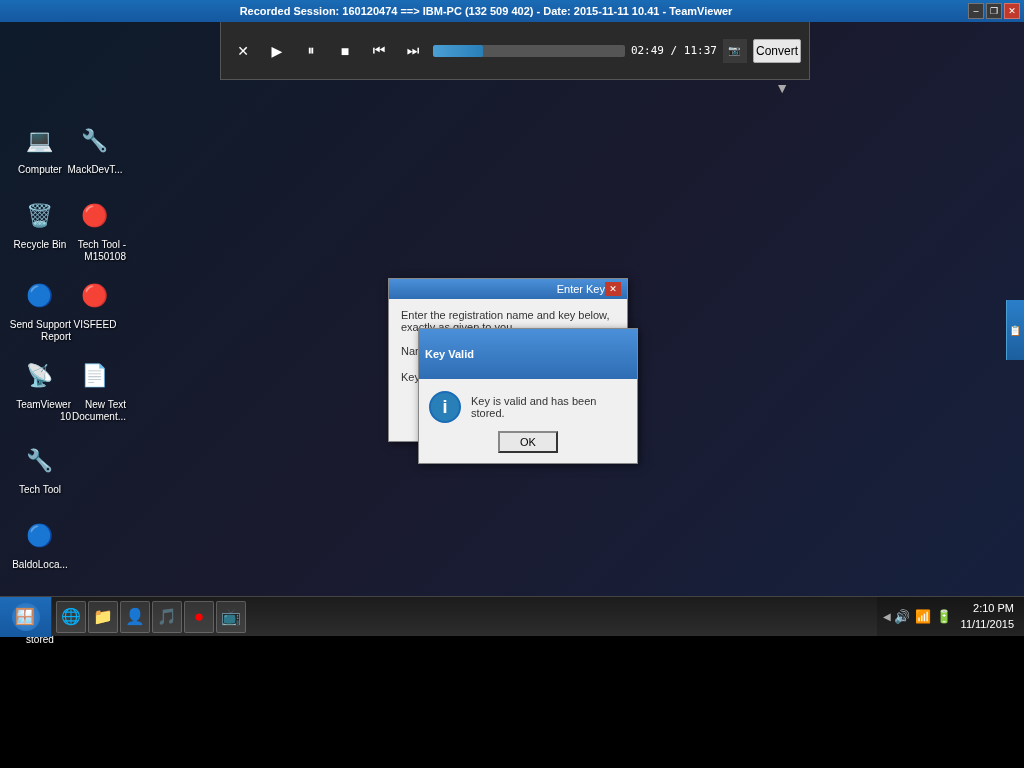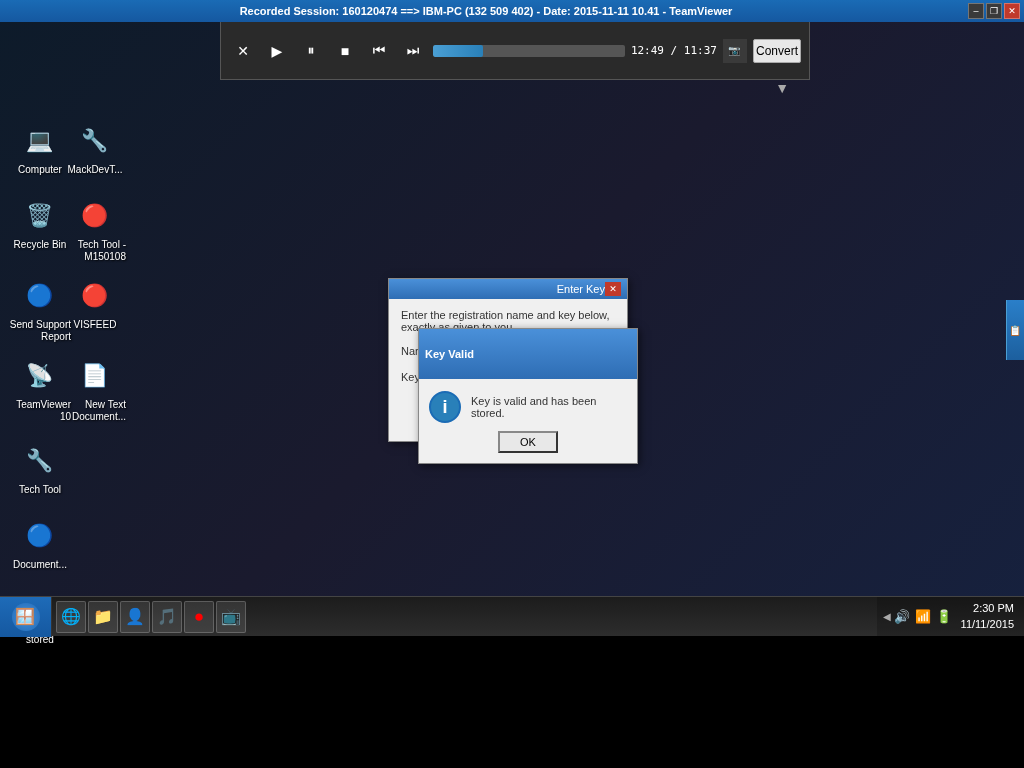--- a/index.html
+++ b/index.html
@@ -354,21 +354,21 @@
   <div id="media-bar">
     <button class="media-btn" title="Stop">✕</button>
     <button class="media-btn" title="Play">▶</button>
     <button class="media-btn" title="Pause">⏸</button>
     <button class="media-btn" title="Stop">■</button>
     <button class="media-btn" title="Rewind">⏮</button>
     <button class="media-btn" title="Forward">⏭</button>
     <div id="progress-bar-container">
       <div id="progress-bar-fill"></div>
     </div>
-    <span id="time-display">12:49 / 11:37</span>
+    <span id="time-display">02:49 / 11:37</span>
     <div style="width:24px;height:24px;background:#3a3a3a;display:flex;align-items:center;justify-content:center;">
       <span style="font-size:10px;color:#aaa;">📷</span>
     </div>
     <button id="convert-btn">
       <span>Convert</span>
     </button>
     <div id="media-bar-arrow">▼</div>
   </div>
 
   <div id="desktop-icons">
@@ -404,21 +404,21 @@
       <div class="desktop-icon" style="top: 352px; left: 60px; position: absolute;">
       <div class="icon-img">📄</div>
       <div class="icon-label">New Text Document...</div>
     </div>
       <div class="desktop-icon" style="top: 437px; left: 5px; position: absolute;">
       <div class="icon-img">🔧</div>
       <div class="icon-label">Tech Tool</div>
     </div>
       <div class="desktop-icon" style="top: 512px; left: 5px; position: absolute;">
       <div class="icon-img">🔵</div>
-      <div class="icon-label">Document...</div>
+      <div class="icon-label">BaldoLoca...</div>
     </div>
       <div class="desktop-icon" style="top: 587px; left: 5px; position: absolute;">
       <div class="icon-img">🔵</div>
       <div class="icon-label">stored</div>
     </div>
     </div>
 
   <div id="enter-key-dialog">
     <div id="enter-key-title-bar">
       <span>Enter Key</span>
@@ -483,18 +483,18 @@
       <div class="taskbar-item" style="width:30px;">
         <span style="font-size:16px;">📺</span>
       </div>
     </div>
     <div id="system-tray" style="display:flex;align-items:center;height:100%;padding:0 6px;gap:3px;margin-left:auto;">
       <div style="color:#aaa;font-size:10px;">◀</div>
       <div class="tray-icon">🔊</div>
       <div class="tray-icon">📶</div>
       <div class="tray-icon">🔋</div>
       <div id="clock" style="color:white;font-size:11px;text-align:right;line-height:1.4;padding:0 4px;">
-        <div>2:30 PM</div>
+        <div>2:10 PM</div>
         <div>11/11/2015</div>
       </div>
     </div>
   </div>
 </div>
 
 </body></html>

